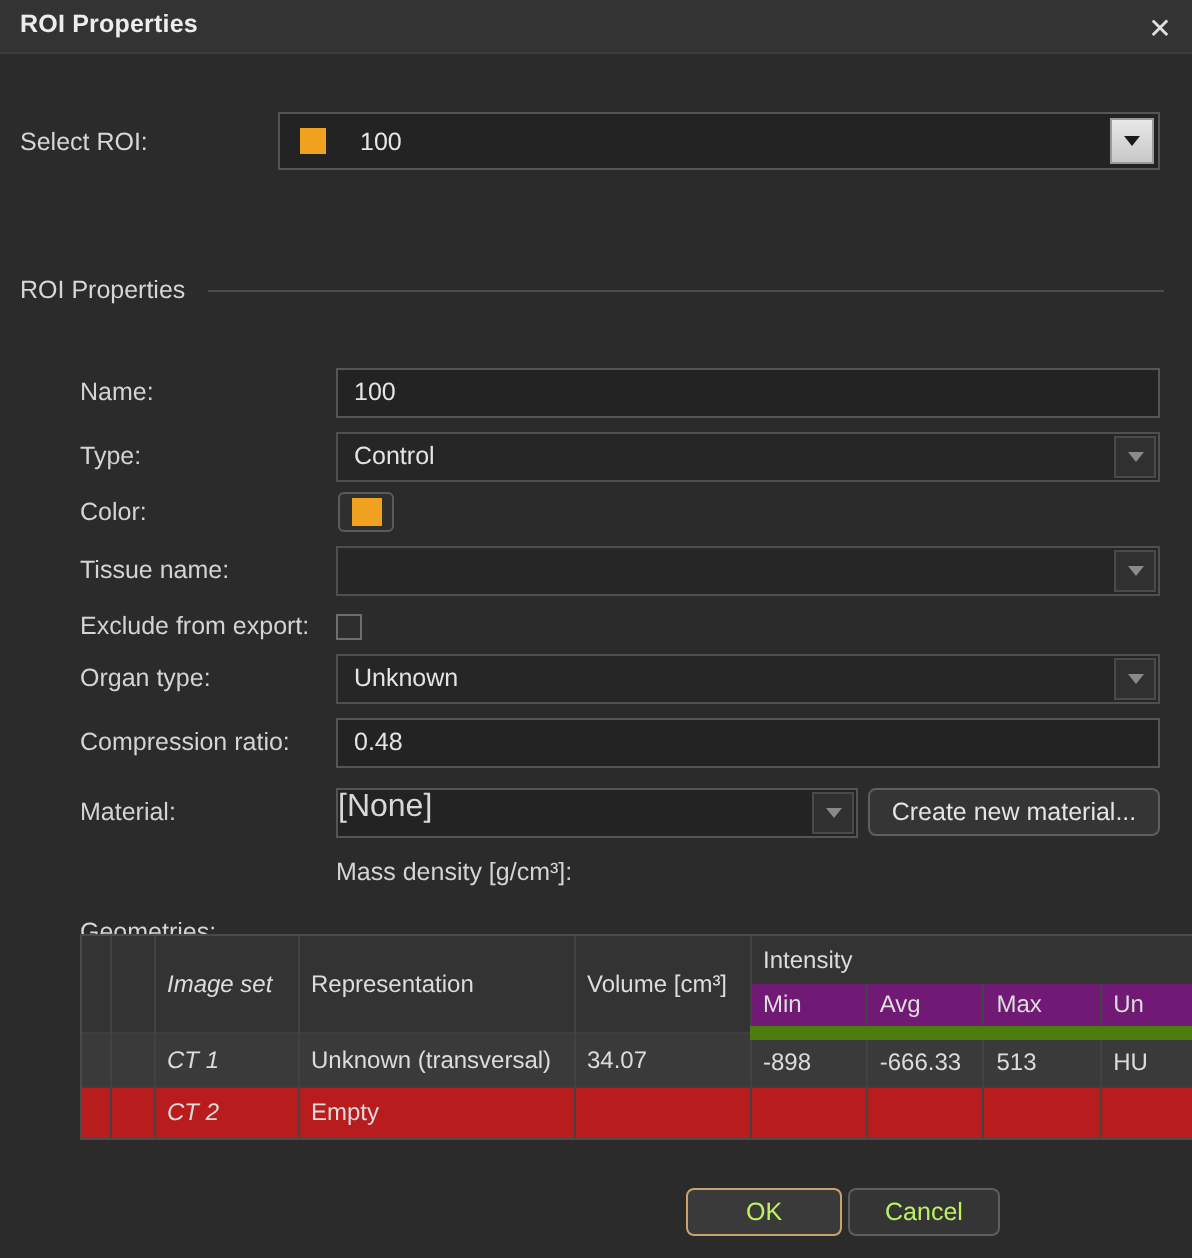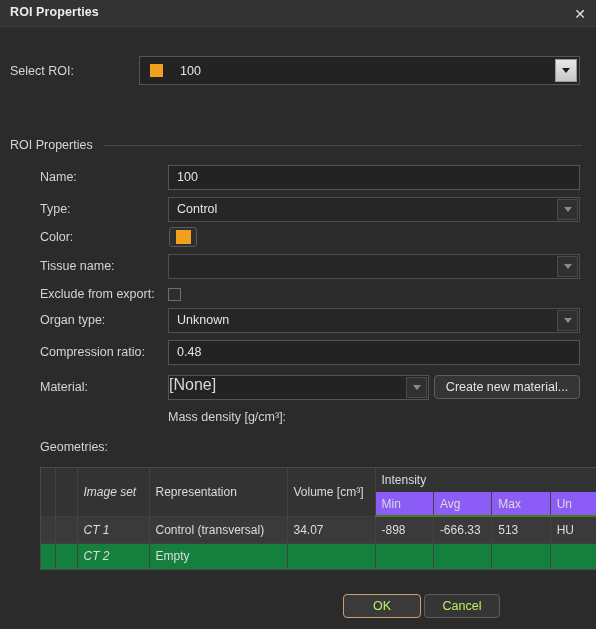--- a/index.html
+++ b/index.html
@@ -104,21 +104,21 @@
     z-index: 2;
   }
   .group-line {
     position: absolute;
     left: 104px; top: 118px;
     width: 478px; height: 1px;
     background: #4a4a4a;
   }
 
   
-  .frow { position: absolute; left: 0; width: 596px; }
+  .frow { position: absolute; left: 0; width: 596px; margin-top: 19px; }
   .flabel {
     position: absolute;
     left: 40px;
     font-size: 12.5px;
     color: #d4d4d4;
     white-space: nowrap;
   }
   .field {
     position: absolute;
     left: 168px;
@@ -225,24 +225,24 @@
     border-right: 1px solid #434343;
     padding: 0 6px;
     text-align: left;
     font-weight: normal;
     color: #dcdcdc;
     vertical-align: middle;
     overflow: hidden;
     white-space: nowrap;
   }
   thead.geomhead tr.grp th { height: 24px; background: #333333; border-bottom: none; }
-  thead.geomhead tr.sub th { height: 24px; background: #8b5cf6; border-bottom: 2px solid #4d7c0f; }
+  thead.geomhead tr.sub th { height: 24px; background: #701a75; border-bottom: 7px solid #4d7c0f; }
   thead.geomhead th.spanning { border-bottom: none; }
   tbody.geombody tr.r1 td { height: 27px; background: #3a3a3a; }
-  tbody.geombody tr.r2 td { height: 26px; background: #15803d; }
+  tbody.geombody tr.r2 td { height: 26px; background: #b91c1c; }
   tbody.geombody tr td { border-top: 1px solid #3f3f3f; }
 
   .c0 { width: 14px; }
   .c1 { width: 22px; }
   .c2 { width: 72px; font-style: italic; }
   .c3 { width: 138px; }
   .c4 { width: 88px; }
   .c5 { width: 45px; }
   .c6 { width: 62px; }
   .c7 { width: 44px; }
@@ -379,21 +379,21 @@
           <th class="c6">Avg</th>
           <th class="c7">Max</th>
           <th class="c8">Un</th>
         </tr>
       </thead>
       <tbody class="geombody">
         <tr class="r1">
           <td class="c0"></td>
           <td class="c1"></td>
           <td class="c2">CT 1</td>
-          <td class="c3">Control (transversal)</td>
+          <td class="c3">Unknown (transversal)</td>
           <td class="c4">34.07</td>
           <td class="c5">-898</td>
           <td class="c6">-666.33</td>
           <td class="c7">513</td>
           <td class="c8">HU</td>
         </tr>
         <tr class="r2">
           <td class="c0"></td>
           <td class="c1"></td>
           <td class="c2">CT 2</td>

